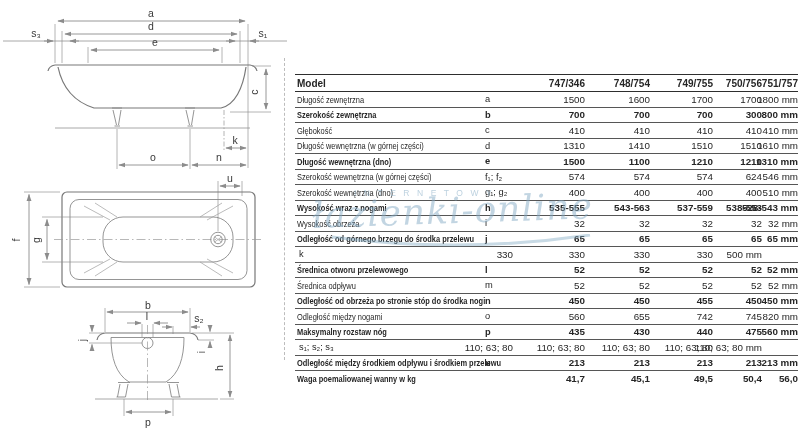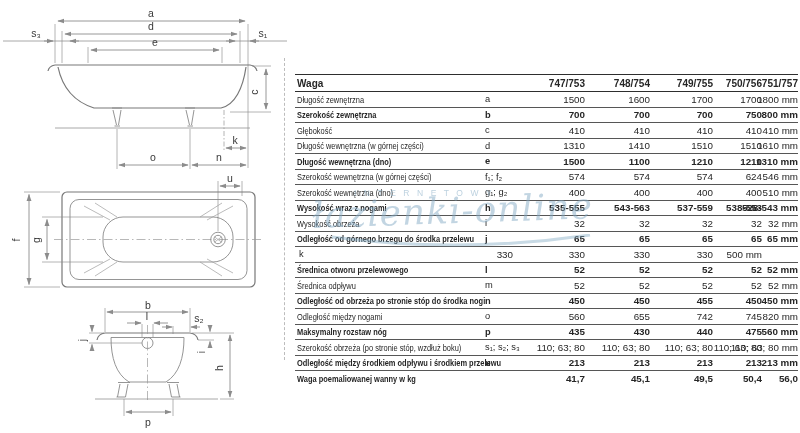--- a/index.html
+++ b/index.html
@@ -160,24 +160,24 @@
       <path class="ext" d="M124 99 V116 M173 99 V116"></path>
       <line class="dim" x1="126" y1="112" x2="171" y2="112" marker-start="url(#ar3)" marker-end="url(#ar3)"></line>
       <text class="dlabel" x="148" y="126" text-anchor="middle">p</text>
     </svg>
 
     <div class="panel-divider"></div>
   </div>
 
   <div class="spec-table">
     <div class="thead">
-      <div class="c-label"><span>Waga</span></div>
+      <div class="c-label"><span>Model</span></div>
       <div class="c-sym"></div>
       <div class="c-val">
-          <span>747/753</span>
+          <span>747/346</span>
         </div>
       <div class="c-val">
           <span>748/754</span>
         </div>
       <div class="c-val">
           <span>749/755</span>
         </div>
       <div class="c-val">
           <span>750/756</span>
         </div>
@@ -211,21 +211,21 @@
           <div class="c-val">
             <span>700</span>
           </div>
           <div class="c-val">
             <span>700</span>
           </div>
           <div class="c-val">
             <span>700</span>
           </div>
           <div class="c-val">
-            <span>750</span>
+            <span>300</span>
           </div>
           <div class="c-val">
             <span>800 mm</span>
           </div>
         </div>
         <div class="trow">
           <div class="c-label"><span>Głębokość</span></div>
           <div class="c-sym"><span>c</span></div>
           <div class="c-val">
             <span>410</span>
@@ -483,21 +483,20 @@
             <span>440</span>
           </div>
           <div class="c-val">
             <span>475</span>
           </div>
           <div class="c-val">
             <span>560 mm</span>
           </div>
         </div>
         <div class="trow">
-          <div class="c-label"><span>Szerokość obrzeża (po stronie stóp, wzdłuż boku)</span></div>
           <div class="c-sym"><span>s₁; s₂; s₃</span></div>
           <div class="c-val">
             <span>110; 63; 80</span>
           </div>
           <div class="c-val">
             <span>110; 63; 80</span>
           </div>
           <div class="c-val">
             <span>110; 63; 80</span>
           </div>

